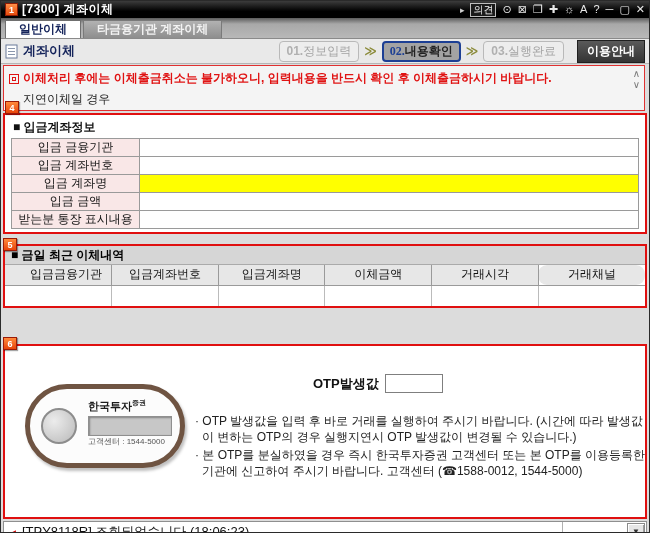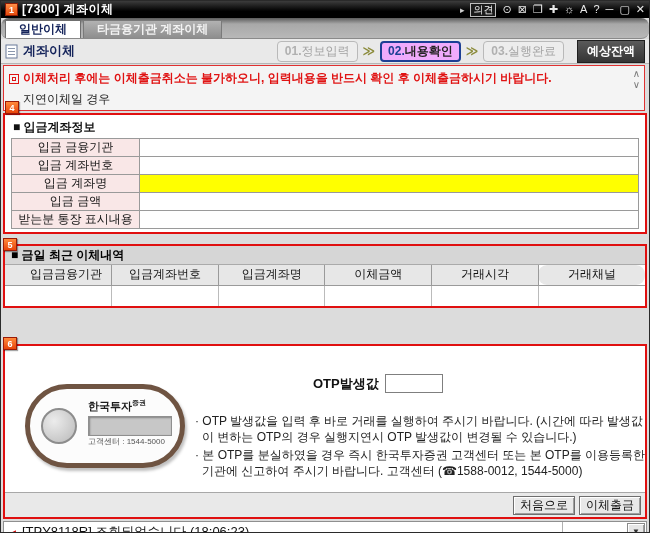--- a/index.html
+++ b/index.html
@@ -39,21 +39,20 @@
   }
   .tb-ic { font-size:11px; line-height:13px; cursor:default; }
   .tb-ic.win { letter-spacing:0; }
 
   
   .tabstrip {
     height:21px; flex:0 0 21px;
     background:linear-gradient(#5b5b5b,#a8a8a8 30%,#b8b8b8);
     display:flex; align-items:flex-end; padding-left:4px;
     border-bottom:1px solid #8a8a8a;
-    border-radius:8px;
   }
   .tab {
     height:18px; line-height:17px; padding:0 13px; font-size:12px; font-weight:bold;
     margin-right:2px; cursor:default;
   }
   .tab.active {
     background:#fff; color:#14235a;
     border:1px solid #6f6f6f; border-bottom:none;
   }
   .tab.inactive {
@@ -68,22 +67,23 @@
     display:flex; align-items:center; padding:0 4px; gap:5px;
   }
   .page-title { color:#14235a; font-weight:bold; font-size:13px; }
   .steps { margin-left:auto; display:flex; align-items:center; gap:5px; }
   .step {
     border:1px solid #b9b9b9; border-radius:4px; background:#ededed;
     padding:1px 7px; font-size:12px; color:#a3a3a3; white-space:nowrap;
   }
   .step .num { font-weight:bold; color:#b0b0b0; }
   .step.current {
-    border:2px solid #1c3f94; background:#f0abfc; color:#222; font-weight:bold;
+    border:2px solid #1c3f94; background:#a3a3a3; color:#222; font-weight:bold;
     padding:0 6px;
+    font-family:Liberation Serif, serif;
   }
   .step.current .num { color:#1c3f94; }
   .step-sep { color:#8b8b3a; font-weight:bold; font-size:12px; }
   .guide-btn {
     margin-left:8px; background:linear-gradient(#5a5a5a,#343434);
     color:#fff; font-size:12px; font-weight:bold; padding:2px 9px;
     border:1px solid #1f1f1f; cursor:default;
   }
 
   
@@ -242,21 +242,21 @@
       <line x1="3" y1="10.5" x2="10" y2="10.5" stroke="#8a97ad"></line>
     </svg>
     <span class="page-title">계좌이체</span>
     <span class="steps">
       <span class="step"><span class="num">01.</span><span>정보입력</span></span>
       <span class="step-sep">≫</span>
       <span class="step current"><span class="num">02.</span><span>내용확인</span></span>
       <span class="step-sep">≫</span>
       <span class="step"><span class="num">03.</span><span>실행완료</span></span>
     </span>
-    <span class="guide-btn">예상잔액</span>
+    <span class="guide-btn">이용안내</span>
   </div>
 
   <div class="notice">
     <div class="notice-line1">
       <span class="warn-ic"></span>
       <span>이체처리 후에는 이체출금취소는 불가하오니, 입력내용을 반드시 확인 후 이체출금하시기 바랍니다.</span>
     </div>
     <div class="notice-line2">지연이체일 경우</div>
     <div class="notice-scroll">
       <span>∧</span>
@@ -333,24 +333,20 @@
         <div class="otp-input-row">
           <span class="otp-label">OTP발생값</span>
           <input class="otp-input" type="text" value="" style="">
         </div>
         <div class="otp-notes">
           <div class="otp-note">· OTP 발생값을 입력 후 바로 거래를 실행하여 주시기 바랍니다. (시간에 따라 발생값이 변하는 OTP의 경우 실행지연시 OTP 발생값이 변경될 수 있습니다.)</div>
           <div class="otp-note">· 본 OTP를 분실하였을 경우 즉시 한국투자증권 고객센터 또는 본 OTP를 이용등록한 기관에 신고하여 주시기 바랍니다. 고객센터 (☎1588-0012, 1544-5000)</div>
         </div>
       </div>
     </div>
-    <div class="otp-footer">
-      <button class="btn3d">처음으로</button>
-      <button class="btn3d">이체출금</button>
-    </div>
   </div>
 
   <div class="statusbar">
     <div class="status-left">
       <span class="speaker-icon">◄</span>
       <span class="status-msg">[TPY8118R] 조회되었습니다 (18:06:23)</span>
     </div>
     <div class="status-combo">
       <span class="combo-btn">▼</span>
     </div>

